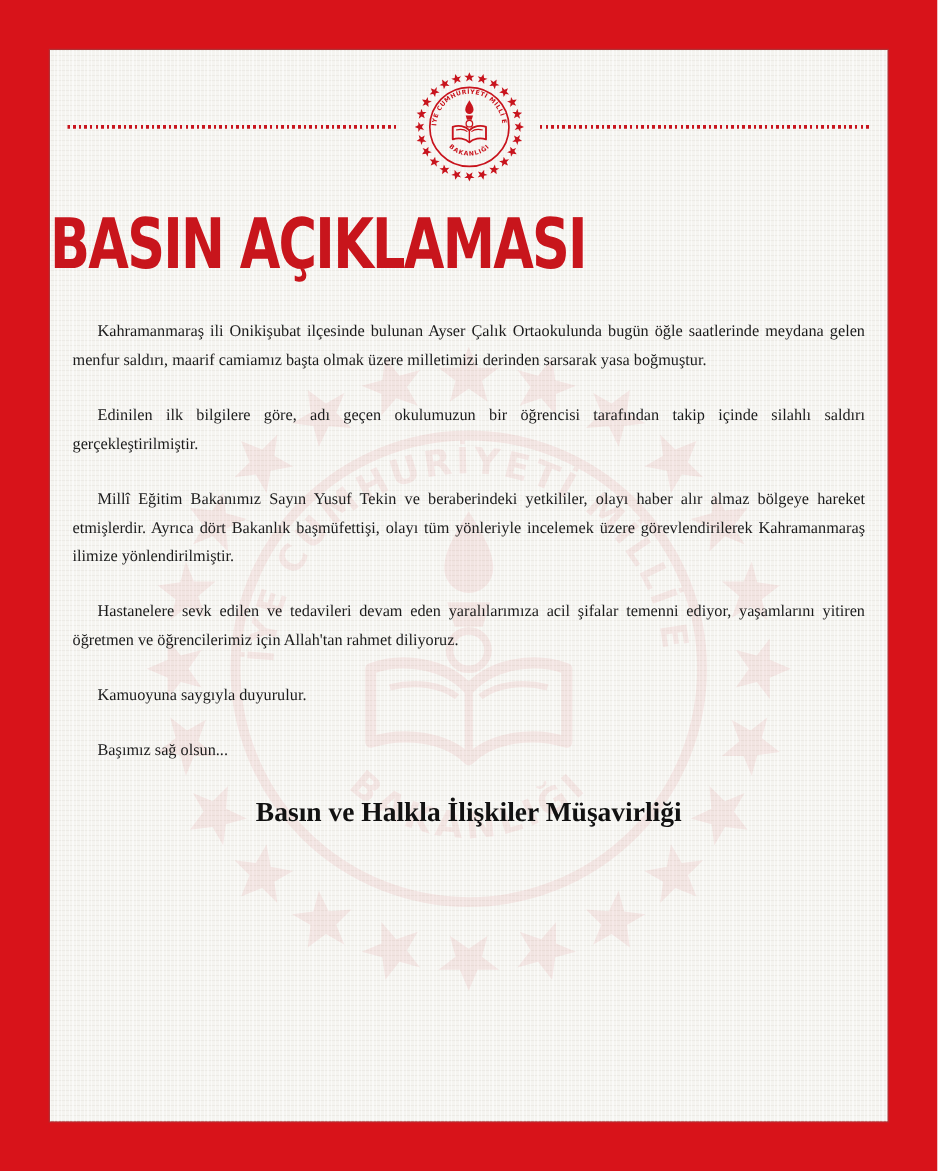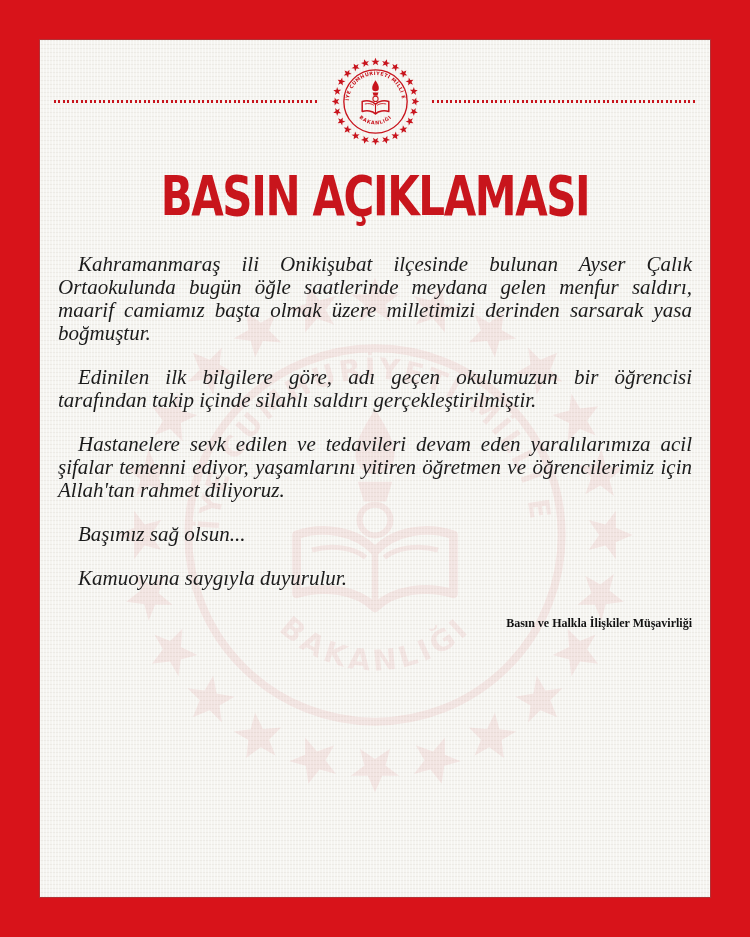--- a/index.html
+++ b/index.html
@@ -40,56 +40,54 @@
     flex:1; height:3px;
     background:repeating-linear-gradient(90deg,#c8141d 0,#c8141d 2px,rgba(0,0,0,0) 2px,rgba(0,0,0,0) 4.5px);
     margin:0 9px;
   }
   .seal { width:95px; height:95px; flex:0 0 auto; }
 
   .title-wrap {
     position:relative;
     margin-top:18px;
     height:58px; line-height:58px;
-    text-align:center;
   }
   .title {
     display:inline-block;
     font-family:"DejaVu Sans", sans-serif;
     font-weight:bold;
     font-size:42px;
     letter-spacing:-1.4px;
     color:#c8151c;
     transform:scaleY(1.33);
     transform-origin:50% 50%;
     white-space:nowrap;
   }
 
   .content {
     position:relative;
     margin-top:28px;
     padding:0 18px;
   }
   .content p {
-    font-size:21px;
+    font-size:13px;
     line-height:23px;
     color:#1b1b1b;
     text-align:justify;
     text-indent:20px;
     margin:0 0 21px 0;
-    font-style:italic;
   }
 
   .signature {
     position:relative;
     margin-top:26px;
     padding:0 18px;
-    text-align:right;
+    text-align:center;
     font-weight:bold;
-    font-size:12px;
+    font-size:22px;
     color:#111;
   }
 
   .seal-red { fill:#c8141d; }
   .seal-stroke { fill:none; stroke:#c8141d; }
   .seal-text { font-family:"DejaVu Sans", sans-serif; font-weight:bold; fill:#c8141d; }
 </style>
 </head>
 <body>
 
@@ -157,21 +155,22 @@
       <div class="dotrule"></div>
     </div>
 
     <div class="title-wrap">
       <span class="title">BASIN AÇIKLAMASI</span>
     </div>
 
     <div class="content">
       <p>Kahramanmaraş ili Onikişubat ilçesinde bulunan Ayser Çalık Ortaokulunda bugün öğle saatlerinde meydana gelen menfur saldırı, maarif camiamız başta olmak üzere milletimizi derinden sarsarak yasa boğmuştur.</p>
       <p>Edinilen ilk bilgilere göre, adı geçen okulumuzun bir öğrencisi tarafından takip içinde silahlı saldırı gerçekleştirilmiştir.</p>
+      <p>Millî Eğitim Bakanımız Sayın Yusuf Tekin ve beraberindeki yetkililer, olayı haber alır almaz bölgeye hareket etmişlerdir. Ayrıca dört Bakanlık başmüfettişi, olayı tüm yönleriyle incelemek üzere görevlendirilerek Kahramanmaraş ilimize yönlendirilmiştir.</p>
       <p>Hastanelere sevk edilen ve tedavileri devam eden yaralılarımıza acil şifalar temenni ediyor, yaşamlarını yitiren öğretmen ve öğrencilerimiz için Allah'tan rahmet diliyoruz.</p>
+      <p>Kamuoyuna saygıyla duyurulur.</p>
       <p>Başımız sağ olsun...</p>
-      <p>Kamuoyuna saygıyla duyurulur.</p>
     </div>
 
     <div class="signature">Basın ve Halkla İlişkiler Müşavirliği</div>
 
   </div>
 </div>
 
 </body></html>

